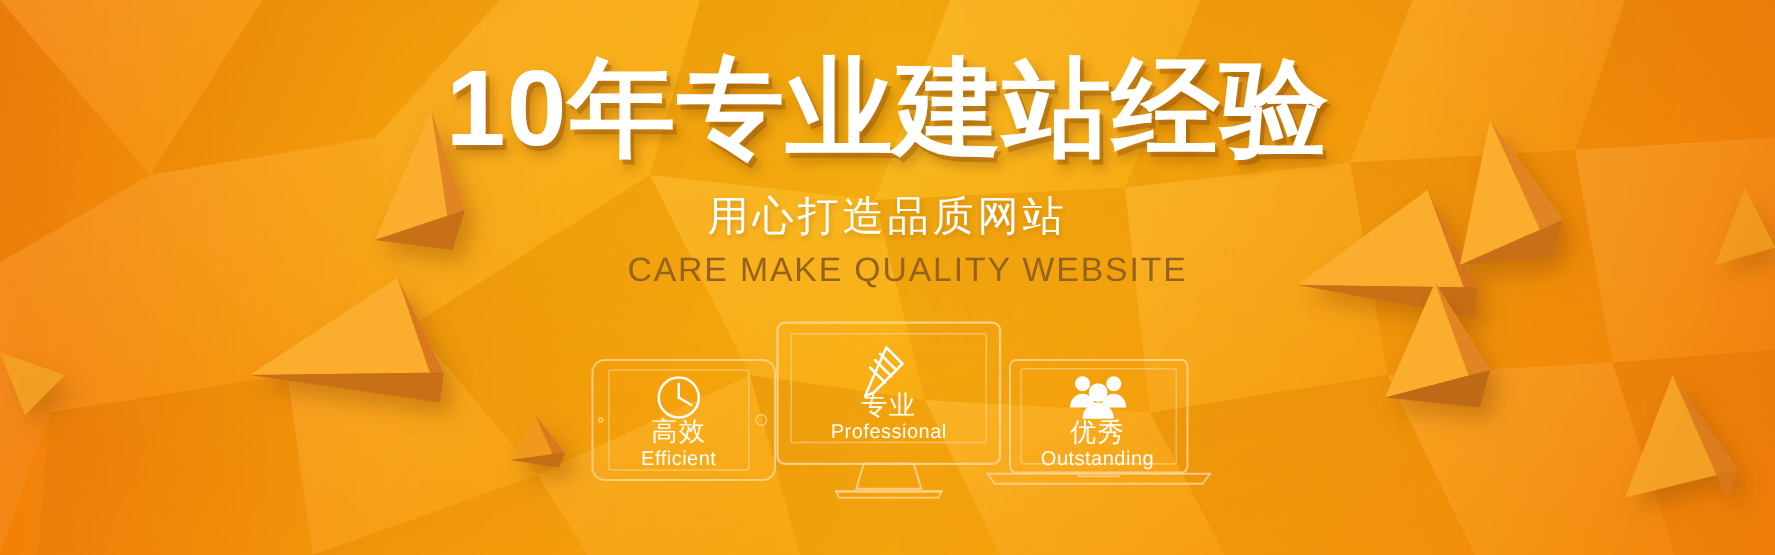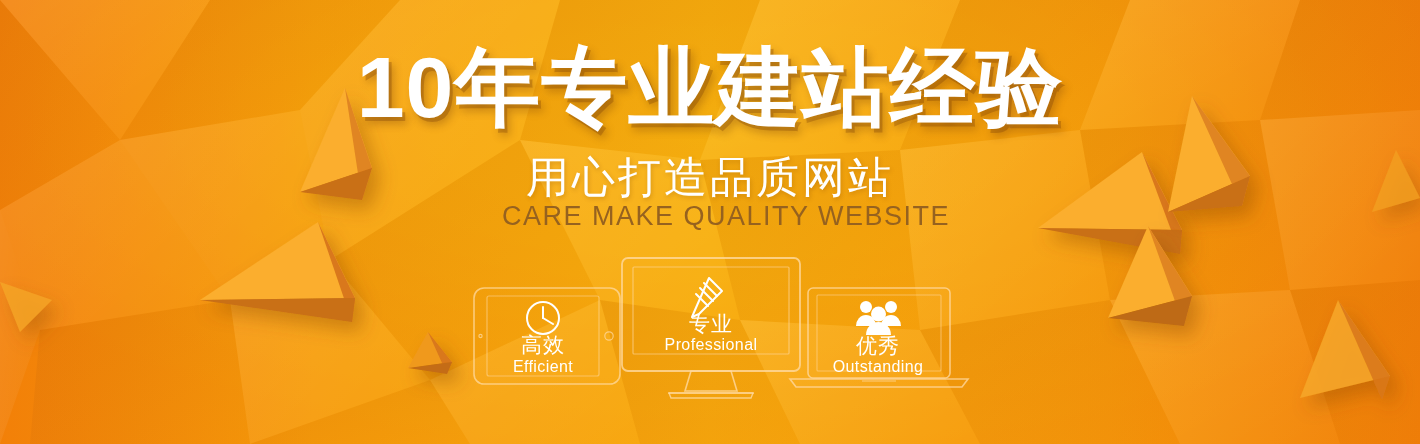--- a/index.html
+++ b/index.html
@@ -58,21 +58,21 @@
       5px 7px 9px rgba(110,55,8,0.33);
     white-space: nowrap;
   }
 
   .subhead-cn {
     position: absolute;
     top: 156px;
     left: 0;
     width: 100%;
     text-align: center;
-    font-size: 43px;
+    font-size: 33px;
     line-height: 1;
     color: #FFFFFF;
     letter-spacing: 3px;
     text-shadow: 1px 2px 4px rgba(120,60,8,0.25);
     white-space: nowrap;
   }
 
   .subhead-en {
     position: absolute;
     top: 203px;

